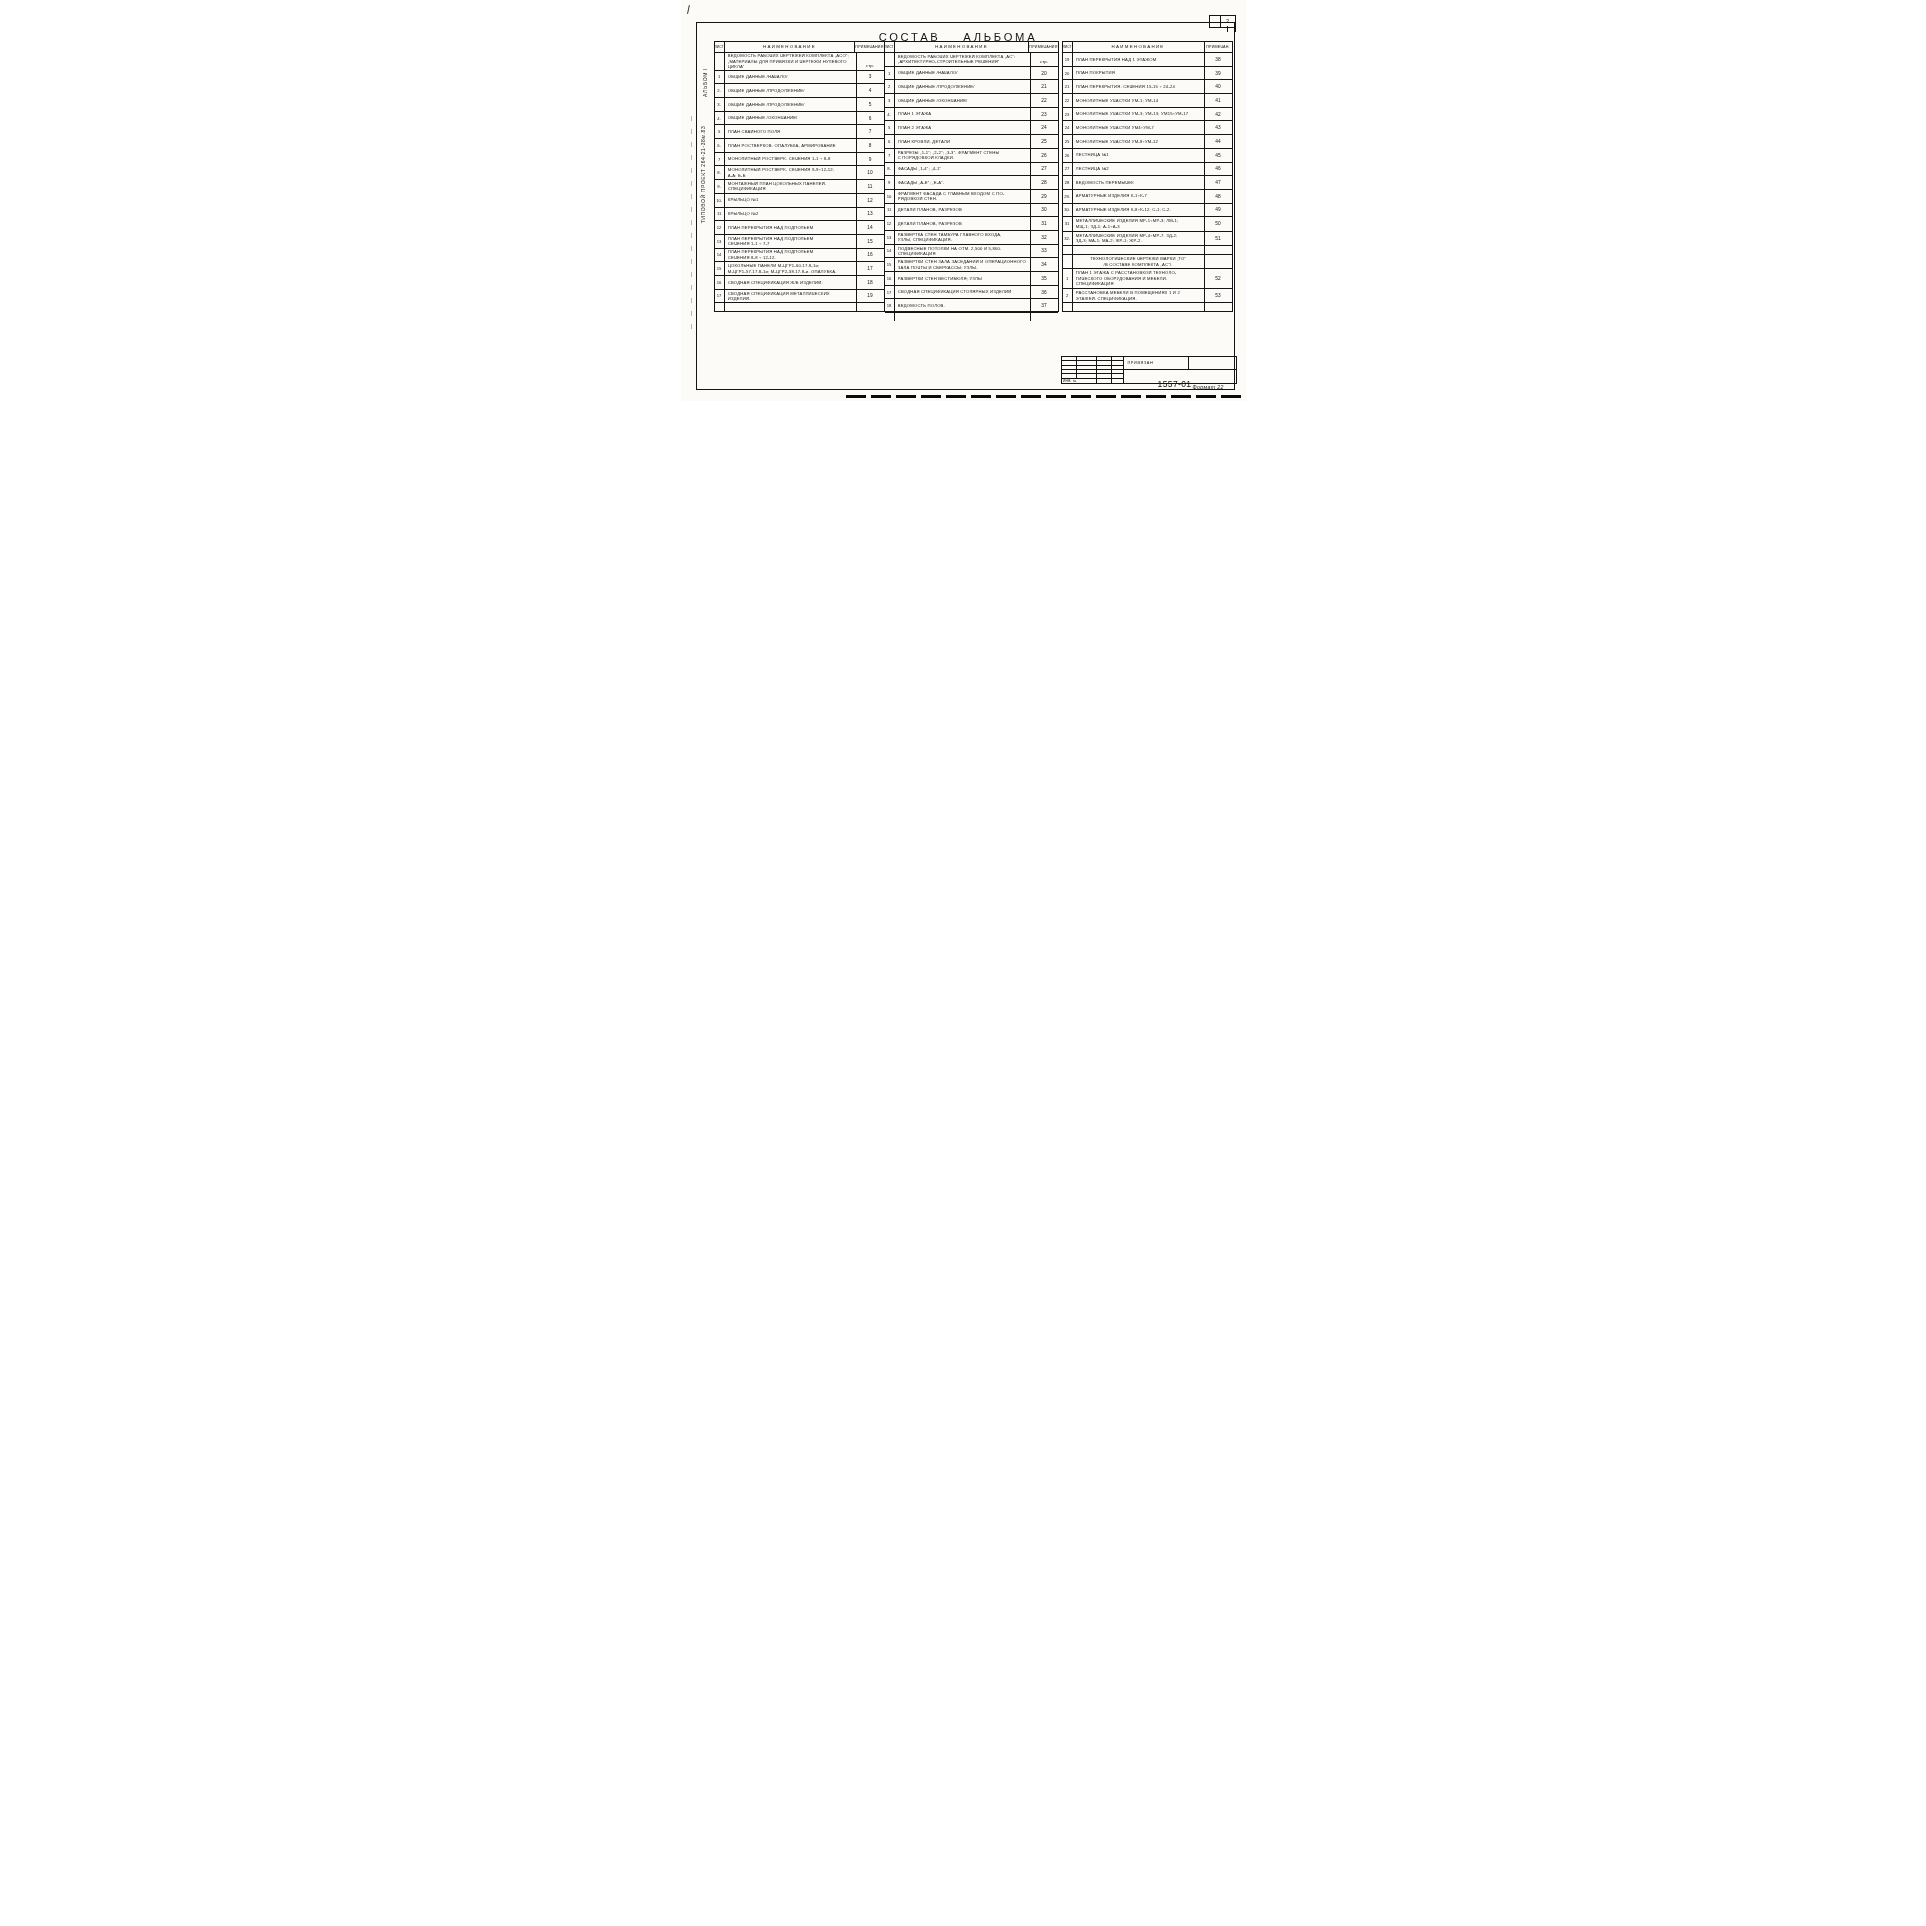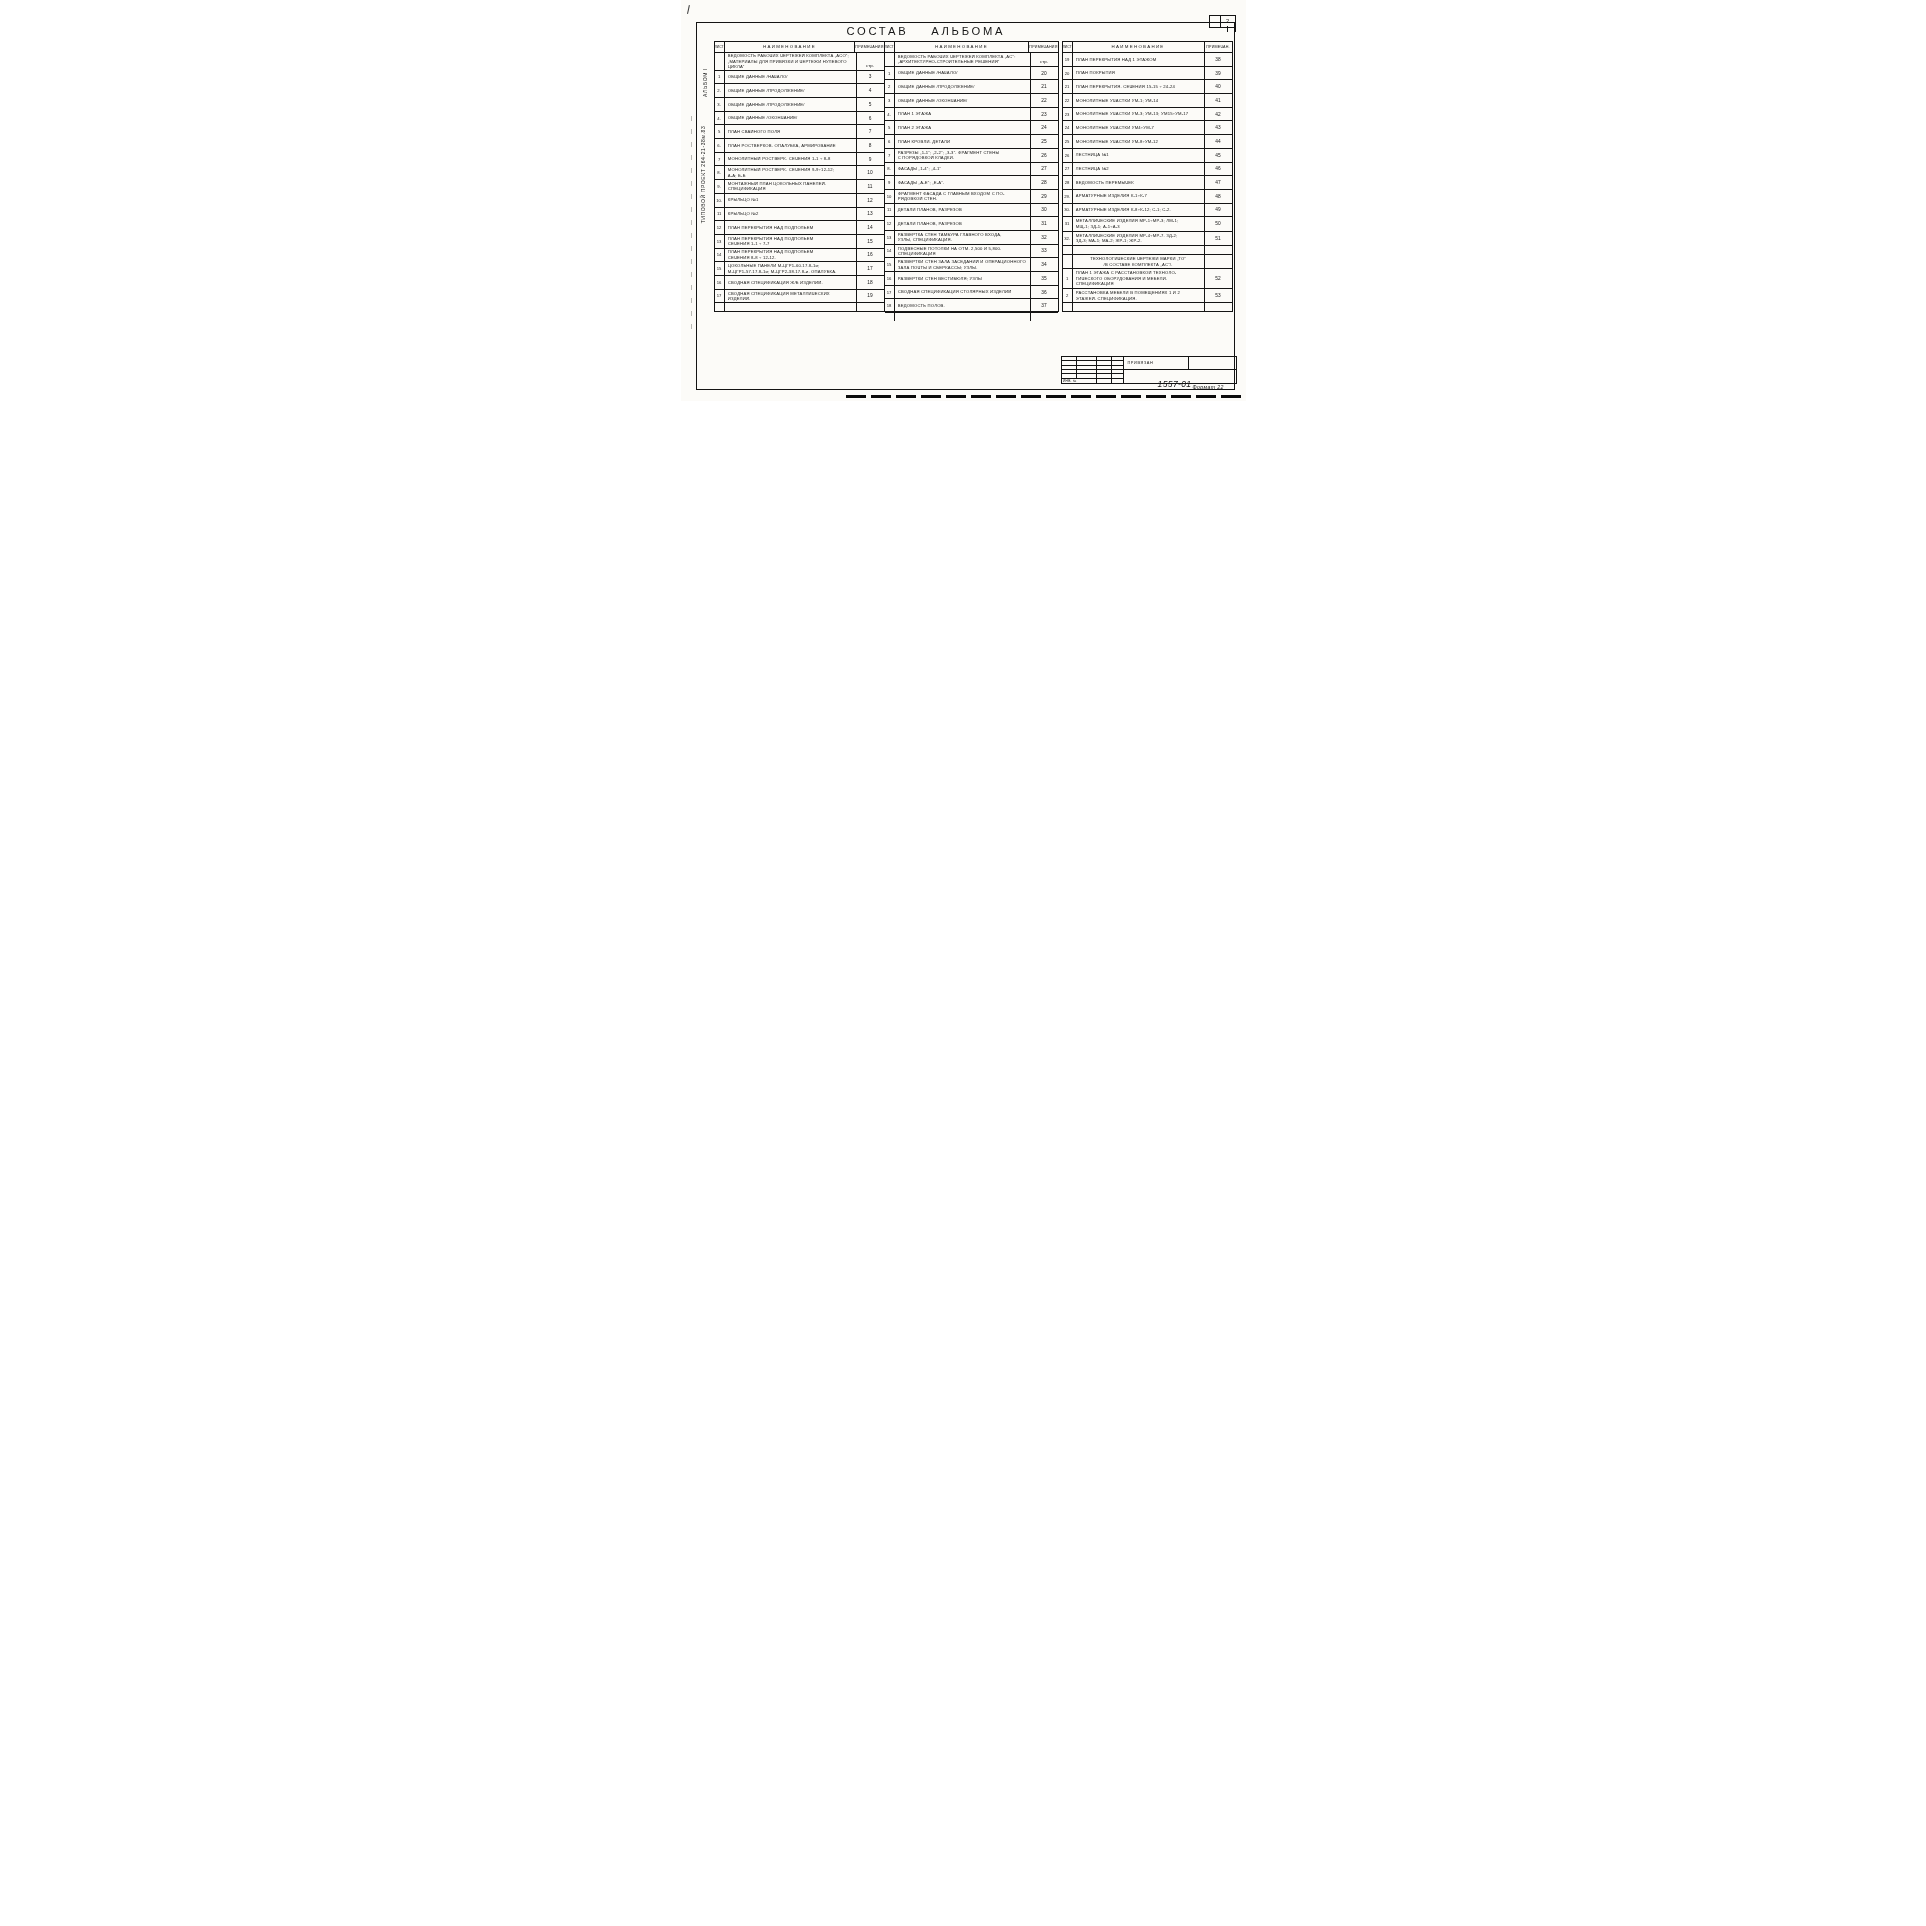--- a/index.html
+++ b/index.html
@@ -5,21 +5,21 @@
   html,body{margin:0;padding:0;background:#ffffff;}
   .page{
     position:relative;width:565px;height:401px;margin:0 auto;
     background:#fcfbf8;overflow:hidden;
     font-family:"Liberation Sans","DejaVu Sans",sans-serif;color:#161616;
   }
   
   .frame{position:absolute;left:15.4px;top:22.3px;width:537px;height:366px;border:1.2px solid #141414;}
   
   .page-title{
-    position:absolute;left:166px;top:25px;width:223px;text-align:left;
+    position:absolute;left:166px;top:31px;width:223px;text-align:center;
     font-size:11.2px;letter-spacing:2.7px;word-spacing:17px;font-weight:normal;
   }
   
   .pagenum-box{position:absolute;left:528px;top:14.6px;width:25px;height:11.2px;border:0.8px solid #141414;display:flex;}
   .pagenum-spare{flex:0 0 10px;border-right:0.8px solid #141414;}
   .pagenum-cell{flex:1;display:flex;align-items:center;justify-content:center;font-size:5.8px;}
   .pagenum-tail{position:absolute;left:17px;top:10.4px;width:7px;height:6.2px;border-left:0.8px solid #141414;border-right:0.8px solid #141414;}
   
   .v-label{
     position:absolute;transform:rotate(-90deg);transform-origin:center;
@@ -55,21 +55,21 @@
   }
   .tb-cell{border-right:0.6px solid #141414;border-bottom:0.6px solid #141414;}
   .tb-cell.last-col{border-right:none;}
   .tb-cell.last-row{border-bottom:none;}
   .tb-inv{grid-column:span 2;display:flex;align-items:center;padding-left:1.5px;font-size:3.3px;letter-spacing:0.2px;}
   .tb-main{position:absolute;left:62px;top:0;right:0;bottom:0;}
   .tb-top{position:absolute;left:0;right:0;top:0;height:12.3px;border-bottom:0.8px solid #141414;}
   .tb-vline{position:absolute;left:64px;top:0;height:12.3px;width:0.8px;background:#141414;}
   .tb-label{position:absolute;left:3.9px;top:2.7px;font-size:3.9px;letter-spacing:0.6px;}
   
-  .stamp-number{position:absolute;left:477px;top:379px;font-size:8.5px;font-style:italic;letter-spacing:0.4px;}
+  .stamp-number{position:absolute;left:477px;top:379px;font-size:8.5px;letter-spacing:0.4px;}
   .stamp-format{position:absolute;left:512px;top:384px;font-size:5.2px;font-style:italic;letter-spacing:0.4px;}
   
   .scan-bar-bottom{
     position:absolute;left:165px;top:395px;width:400px;height:2.7px;
     background:repeating-linear-gradient(90deg,#0b0b0b 0 20px,transparent 20px 25px);
   }
   .scan-marks-left{
     position:absolute;left:10.8px;top:116px;width:0.8px;height:216px;
     background:repeating-linear-gradient(180deg,#b9b9b4 0 5.4px,transparent 5.4px 13px);
   }

